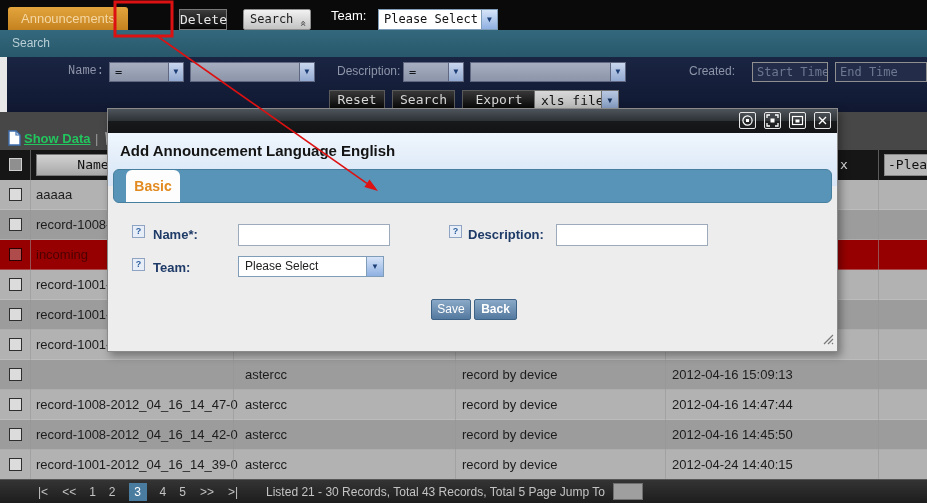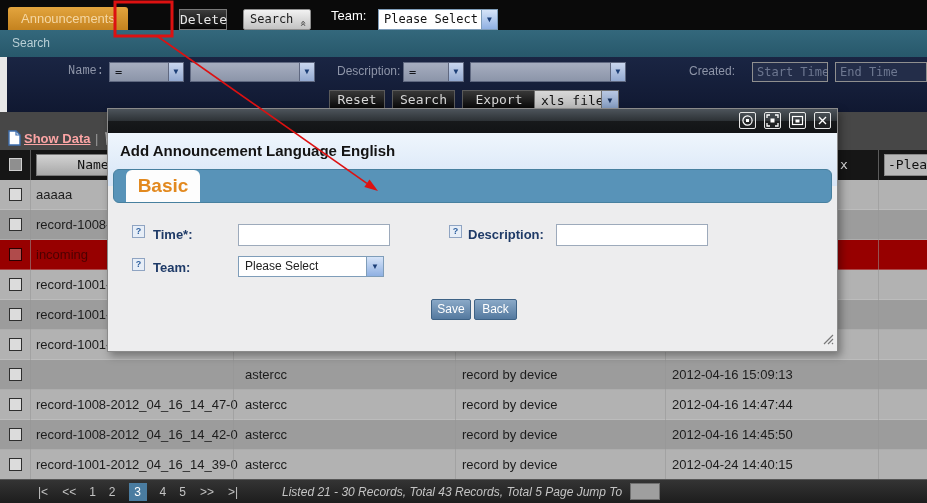--- a/index.html
+++ b/index.html
@@ -52,21 +52,21 @@
     background:linear-gradient(#d8d8d8,#b5b5b5); border:1px solid #6e6e6e; color:#111;
     font-family:"DejaVu Sans Mono",monospace; font-size:13px; line-height:19px; padding-left:6px; }
   .xls-select .xparrow { position:absolute; right:0; top:0; bottom:0; width:17px;
     background:linear-gradient(#b9c8e2,#7e97bd); border-left:1px solid #6e6e6e; color:#16305c;
     font-size:8px; text-align:center; line-height:19px; }
 
   
   .content { position:absolute; left:0; top:112px; width:927px; height:367px; background:#474747; z-index:1; }
   .showdata-row { position:absolute; left:0; top:17px; width:927px; height:22px; }
   .doc-icon { position:absolute; left:8px; top:1px; }
-  .showdata-link { position:absolute; left:24px; top:2px; color:#fca5a5; font-weight:bold; font-size:13px; text-decoration:underline; }
+  .showdata-link { position:absolute; left:24px; top:2px; color:#22c55e; font-weight:bold; font-size:13px; text-decoration:underline; }
   .showdata-sep { position:absolute; left:95px; top:2px; color:#9a9a9a; }
   .trash-icon { position:absolute; left:103px; top:0px; }
   .grid-header { position:absolute; left:0; top:38px; width:927px; height:30px; background:#161616; }
   .cb { position:absolute; left:9px; top:8px; width:13px; height:13px; background:#dcdcdc; border:1px solid #2e2e2e; }
   .cb.hdr { background:#8f8f8f; border-color:#cfcfcf; }
   .cb.red { background:#b04b4b; border-color:#2a0000; }
   .hdr-name-box { position:absolute; left:36px; top:4px; width:114px; height:22px;
     background:linear-gradient(#d2d2d2,#a8a8a8); border:1px solid #777; color:#111;
     font-family:"DejaVu Sans Mono",monospace; font-size:13px; text-align:center; line-height:20px; }
   .hdr-x { position:absolute; left:840px; top:7px; color:#dddddd; font-family:"DejaVu Sans Mono",monospace; font-size:13px; }
@@ -85,53 +85,53 @@
 
   
   .pagebar { position:absolute; left:0; top:479px; width:927px; height:24px;
     background:linear-gradient(#343434,#1d1d1d); border-top:1px solid #565656; z-index:5;
     display:flex; align-items:center; color:#c3c3c3; font-size:12px; }
   .pagebar .pnav { margin-left:14px; cursor:default; }
   .pagebar .pnav.first { margin-left:38px; }
   .pagebar .pnum { margin-left:13px; }
   .pagebar .pcur { margin-left:13px; width:18px; height:18px; background:#4a7ca0; color:#fff;
     text-align:center; line-height:18px; }
-  .psummary { margin-left:44px; color:#c3c3c3;font-style:italic; }
+  .psummary { margin-left:28px; color:#c3c3c3; }
   .jump-input { margin-left:8px; width:30px; height:17px; background:#9f9f9f; border:1px solid #6f6f6f; }
 
   
   .modal { position:absolute; left:107px; top:108px; width:731px; height:244px; z-index:20;
     border:1px solid #8a8a8a; background:#ededee; box-shadow:3px 4px 8px rgba(0,0,0,0.35); }
   .m-titlebar { position:absolute; left:0; top:0; width:729px; height:24px;
     background:linear-gradient(#4d545b 0%, #2d3236 49%, #17191b 50%, #121416 100%); }
   .m-title { position:absolute; left:10px; top:5px; color:#f2f2f2; font-size:12px; }
   .m-icons { position:absolute; right:6px; top:3px; display:flex; gap:8px; }
   .m-ico { width:17px; height:17px; border:1px solid #e6e6e6; border-radius:2px; display:flex;
     align-items:center; justify-content:center; background:rgba(255,255,255,0.04); }
   .m-blue { position:absolute; left:0; top:24px; width:729px; height:53px;
     background:linear-gradient(#eff6fd,#d7e5f6); }
   .m-grey { position:absolute; left:0; top:77px; width:729px; height:165px; background:#ededee; }
   .m-heading { position:absolute; left:12px; top:33px; font-size:15px; font-weight:bold; color:#141414; }
   .m-tabbar { position:absolute; left:5px; top:60px; width:719px; height:34px;
     background:#5893b8; border:1px solid #47809f; border-radius:6px; }
-  .m-tab-active { position:absolute; left:12px; top:0px; width:74px; height:32px; background:#fdfdfd;
-    border-radius:6px 6px 0 0; color:#e2891f; font-weight:bold; font-size:19px; text-align:center; line-height:32px; }
+  .m-tab-active { position:absolute; left:12px; top:0px; width:54px; height:32px; background:#fdfdfd;
+    border-radius:6px 6px 0 0; color:#e2891f; font-weight:bold; font-size:14px; text-align:center; line-height:32px; }
   .help-ico { position:absolute; width:13px; height:13px; background:#e7eef7; border:1px solid #8fa4c2;
     color:#2d5f9e; font-size:9px; font-weight:bold; text-align:center; line-height:11px; }
   .m-label { position:absolute; color:#1e3a67; font-weight:bold; font-size:13px; }
   .m-input { position:absolute; width:152px; height:22px; background:#fff; border:1px solid #9daabb; padding-left:4px; font-size:12px; }
   .m-select { position:absolute; left:130px; top:147px; width:146px; height:21px; background:#fff;
     border:1px solid #7f9db9; font-size:12px; color:#222; line-height:19px; padding-left:6px; }
   .m-select .xparrow { position:absolute; right:0; top:0; bottom:0; width:17px;
     background:linear-gradient(#d6e4f8,#8fb0e2); border-left:1px solid #7f9db9; color:#1c3f77;
     font-size:8px; text-align:center; line-height:19px; }
   .m-btn { position:absolute; top:190px; height:21px; background:linear-gradient(#8aa9c7,#54799f);
     border:1px solid #3e6285; border-radius:2px; color:#fff; font-size:12px; text-align:center; line-height:19px; }
   .m-save { left:323px; width:40px; }
-  .m-back { left:366px; width:43px; }
+  .m-back { left:366px; width:43px;font-weight:bold; }
   .m-resize { position:absolute; right:3px; bottom:3px; }
 
   
   .annotation { position:absolute; left:0; top:0; z-index:60; pointer-events:none; }
 </style>
 </head>
 <body>
 
 <div class="topbar">
   <div class="tab-announcements">Announcements</div>
@@ -306,21 +306,21 @@
     </span>
   </div>
   <div class="m-blue"></div>
   <div class="m-grey"></div>
   <div class="m-heading">Add Announcement Language English</div>
   <div class="m-tabbar">
     <div class="m-tab-active">Basic</div>
   </div>
 
   <span class="help-ico" style="left:24px;top:116px;">?</span>
-  <span class="m-label" style="left:45px;top:118px;">Time*:</span>
+  <span class="m-label" style="left:45px;top:118px;">Name*:</span>
   <input class="m-input" style="left: 130px; top: 115px;" value="">
 
   <span class="help-ico" style="left:341px;top:116px;">?</span>
   <span class="m-label" style="left:360px;top:118px;">Description:</span>
   <input class="m-input" style="left: 448px; top: 115px;" value="">
 
   <span class="help-ico" style="left:24px;top:149px;">?</span>
   <span class="m-label" style="left:45px;top:151px;">Team:</span>
   <div class="m-select">
     <span>Please Select</span>

